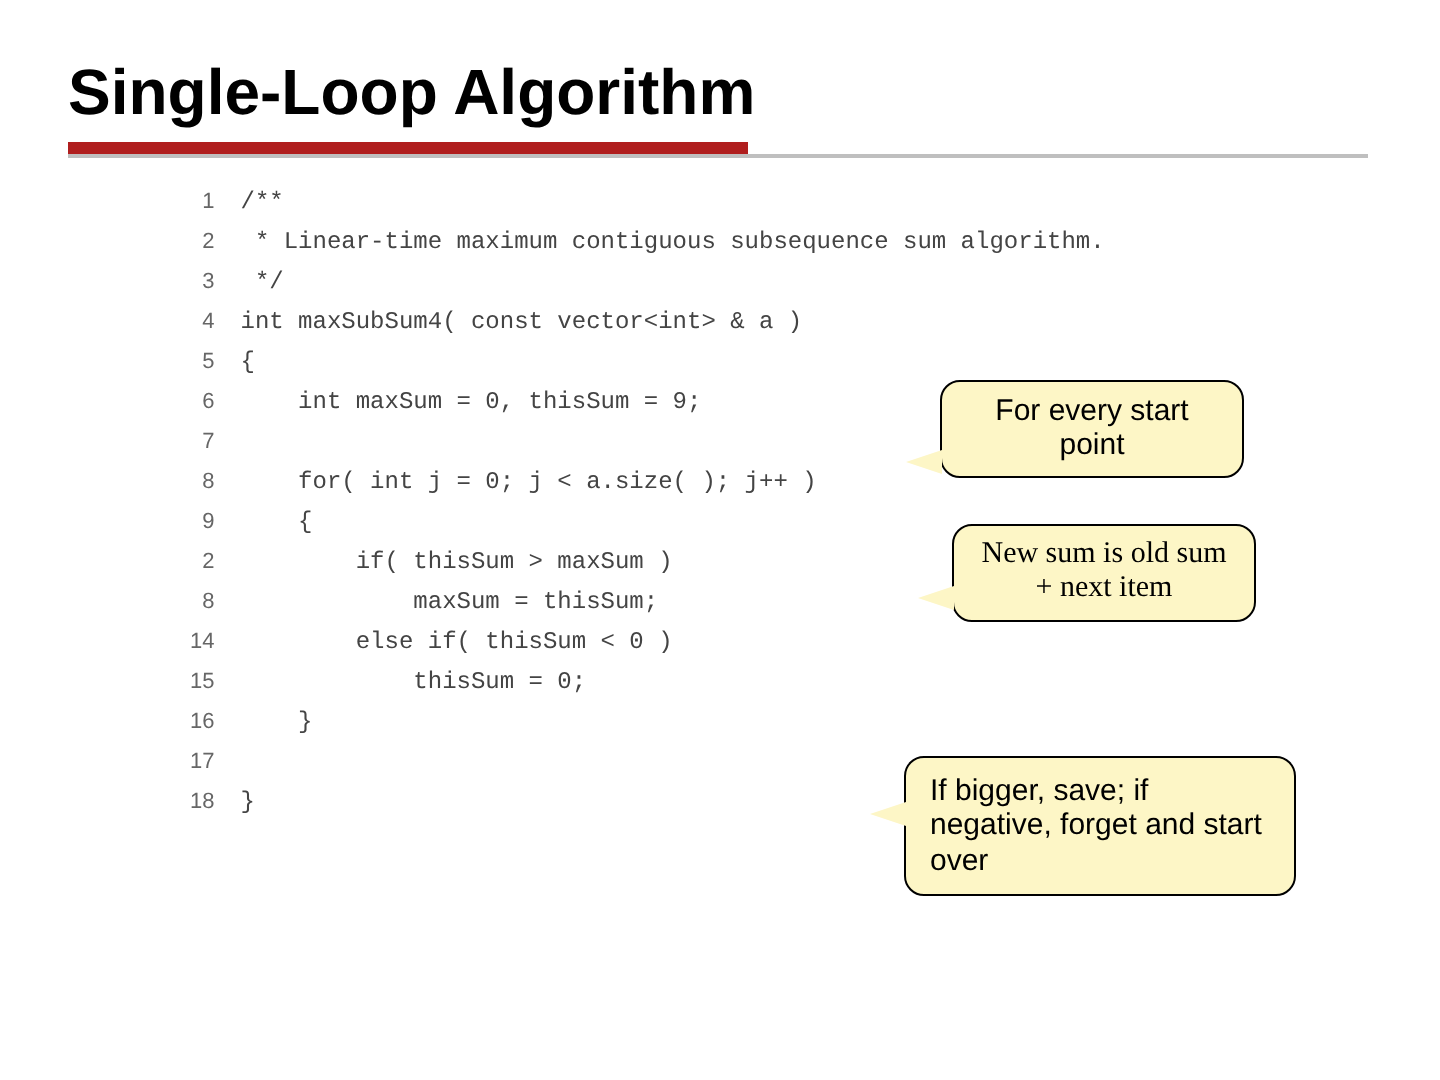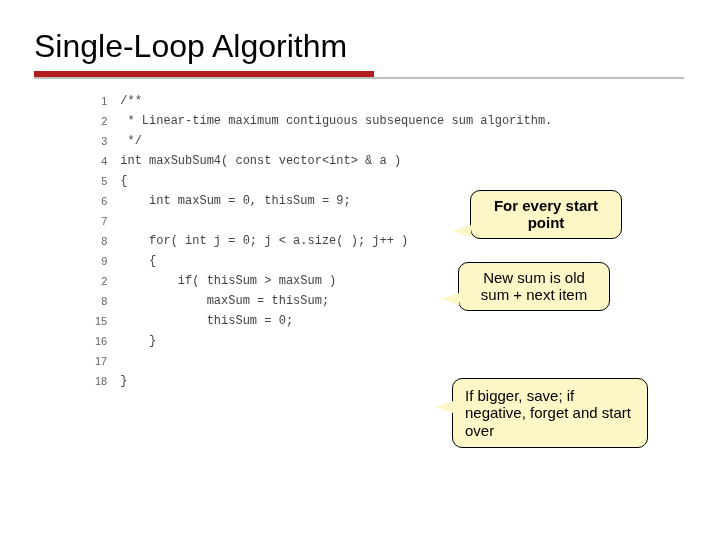--- a/index.html
+++ b/index.html
@@ -1,35 +1,35 @@
 <!DOCTYPE html>
 <html><head>
 <meta charset="utf-8">
 <style>
   html,body{margin:0;padding:0;width:720px;height:540px;background:#fff;font-family:Verdana,Arial,sans-serif;color:#000;}
   .slide{position:relative;width:720px;height:540px;box-sizing:border-box;padding:28px 34px 0 34px;}
-  .title{font-size:32px;font-weight:400;margin:0 0 6px 0;}
+  .title{font-size:32px;font-weight:700;margin:0 0 6px 0;}
   .rule-red{height:6px;background:#b01e1e;width:340px;}
   .rule-gray{height:2px;background:#bfbfbf;width:650px;margin-top:0;}
   .rules{margin-bottom:12px;}
 
   .codebox{margin-left:60px;margin-top:8px;width:400px;}
   .codebox table{border-collapse:collapse;}
   .codebox td{font-family:"Courier New",monospace;font-size:12px;color:#444;white-space:pre;vertical-align:top;line-height:18px;}
   .codebox td.ln{color:#666;text-align:right;padding-right:12px;font-family:Arial,sans-serif;font-size:11px;width:22px;}
 
   .callout{position:absolute;background:#fdf6c6;border:1px solid #000;border-radius:10px;padding:6px 10px;font-size:15px;text-align:center;line-height:1.15;box-shadow:0 0 0 rgba(0,0,0,0);}
   .callout .tail{position:absolute;width:0;height:0;}
   
   .tail-left{left:-18px;border-top:6px solid transparent;border-bottom:6px solid transparent;border-right:18px solid #fdf6c6;}
   .tail-left::before{content:"";position:absolute;left:-1px;top:-7px;border-top:7px solid transparent;border-bottom:7px solid transparent;border-right:19px solid #000;z-index:-1;}
 
-  #c1{left:470px;top:190px;width:130px;font-weight:bold;}
+  #c1{left:470px;top:190px;width:130px;}
   #c1 .tail{top:34px;}
-  #c2{left:458px;top:262px;width:130px;}
+  #c2{left:476px;top:262px;width:130px;font-family:Liberation Serif, serif;}
   #c2 .tail{top:30px;}
   #c3{left:452px;top:340px;width:170px;text-align:left;padding:8px 12px;margin-top:38px;}
   #c3 .tail{top:22px;}
 </style>
 </head>
 <body>
 
 <div class="slide">
 
   <h1 class="title">Single-Loop Algorithm</h1>
@@ -79,20 +79,24 @@
           </tr>
           <tr>
             <td class="ln">2</td>
             <td>        if( thisSum &gt; maxSum )</td>
           </tr>
           <tr>
             <td class="ln">8</td>
             <td>            maxSum = thisSum;</td>
           </tr>
           <tr>
+            <td class="ln">14</td>
+            <td>        else if( thisSum &lt; 0 )</td>
+          </tr>
+          <tr>
             <td class="ln">15</td>
             <td>            thisSum = 0;</td>
           </tr>
           <tr>
             <td class="ln">16</td>
             <td>    }</td>
           </tr>
           <tr>
             <td class="ln">17</td>
             <td></td>

